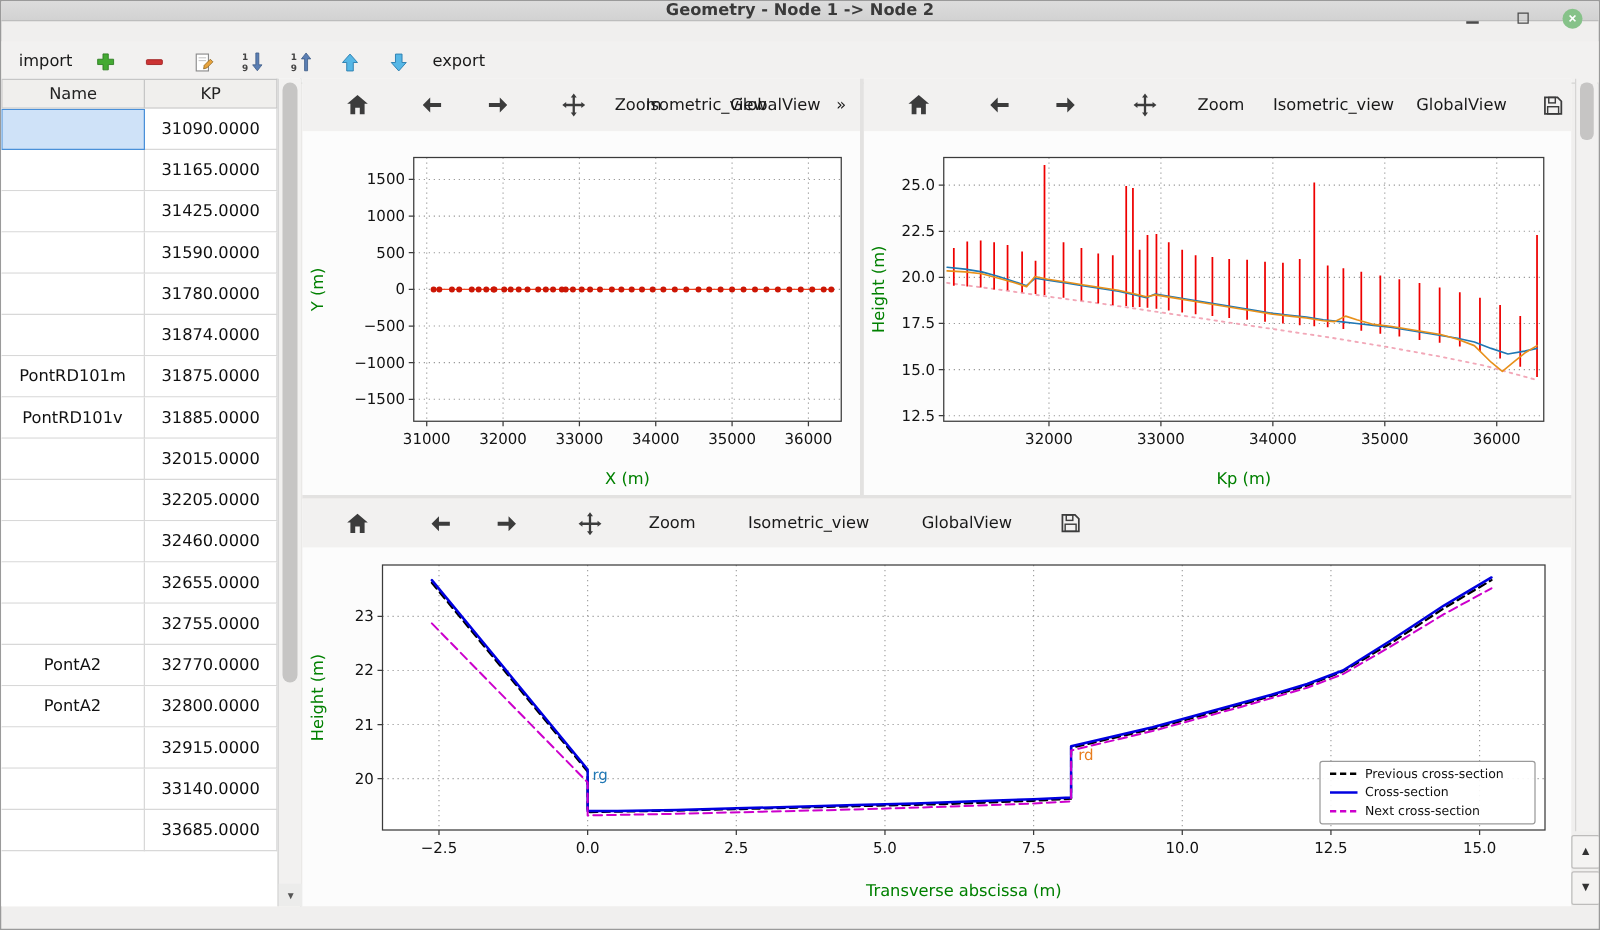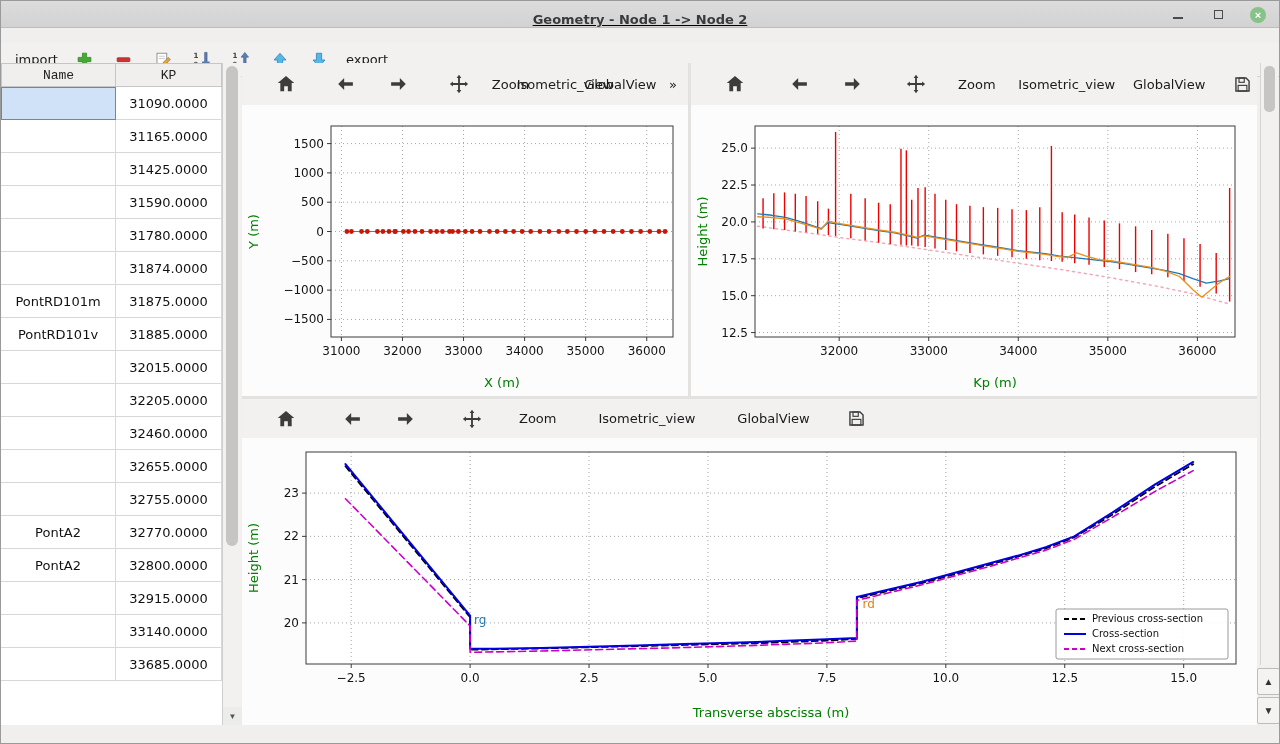--- a/index.html
+++ b/index.html
@@ -1,40 +1,40 @@
 <!DOCTYPE html>
 <html><head>
 <meta charset="utf-8">
 <style>
   * { box-sizing: border-box; margin: 0; padding: 0; }
   html,body { width:1280px; height:744px; }
   body { font-family:"DejaVu Sans",sans-serif; background:#e9e8e7; }
   #window { position:relative; width:1280px; height:744px; background:#f0efee; overflow:hidden; border:1px solid #9a9a9a; }
 
   
-  #titlebar { position:absolute; left:0; top:0; right:0; height:27px;
+  #titlebar { position:absolute; left:0; top:0; right:0; height:16px;
     background:linear-gradient(#dcdcdc,#d2d2d2); border-bottom:1px solid #bdbdbd;
-    display:flex; align-items:flex-end; justify-content:center;text-decoration:underline; }
+    display:flex; align-items:flex-start; justify-content:center; }
   #titlebar .title { font-size:13px; font-weight:bold; color:#3a3a3a; }
   #win-controls { position:absolute; right:12px; top:0; height:27px; display:flex; align-items:center; gap:22px; }
   .win-btn { border:none; background:transparent; display:flex; align-items:center; justify-content:center; width:18px; height:18px; cursor:default; }
   .min-glyph { width:10px; border-bottom:2px solid #4a4a4a; margin-top:6px; }
   .restore-glyph { width:9px; height:9px; border:1.5px solid #4a4a4a; }
   .close-circle { width:16px; height:16px; border-radius:50%; background:#86c289; color:#fff;
     font-size:11px; font-weight:bold; display:flex; align-items:center; justify-content:center; }
 
   
-  #app-toolbar { position:absolute; left:0; top:42px; right:0; height:34px; background:#f2f1f0;
+  #app-toolbar { position:absolute; left:0; top:32px; right:0; height:34px; background:#f2f1f0;
     border-bottom:1px solid #d4d3d2; display:flex; align-items:center; gap:15px; padding-left:14px; }
   .tb-btn { border:none; background:transparent; display:flex; align-items:center; justify-content:center;
     height:26px; min-width:24px; font:13px "DejaVu Sans",sans-serif; color:#1a1a1a; cursor:default; }
 
   
   #table-panel { position:absolute; left:0; top:62px; width:240px; height:662px; background:#fff; border-right:1px solid #bfbfbf; }
-  #table-header { display:flex; height:24px;font-family:Liberation Mono, monospace; }
+  #table-header { display:flex; height:24px; }
   .hcell { background:#f0efed; border:1px solid #c6c6c6; border-left:none; display:flex; align-items:center; justify-content:center;
     font-size:13px; color:#222; }
   .hcell.hname { width:115px; border-left:1px solid #c6c6c6; }
   .hcell.hkp { width:106px; }
   #table-body { position:absolute; left:0; top:24px; width:221px; height:638px; overflow:hidden; background:#fff; }
   .trow { display:flex; height:33px; }
   .tcell { border-bottom:1px solid #d8d8d8; border-right:1px solid #d8d8d8; display:flex; align-items:center; justify-content:center;
     font-size:13px; color:#111; background:#fff; }
   .tcell.tname { width:115px; }
   .tcell.tkp { width:106px; }

